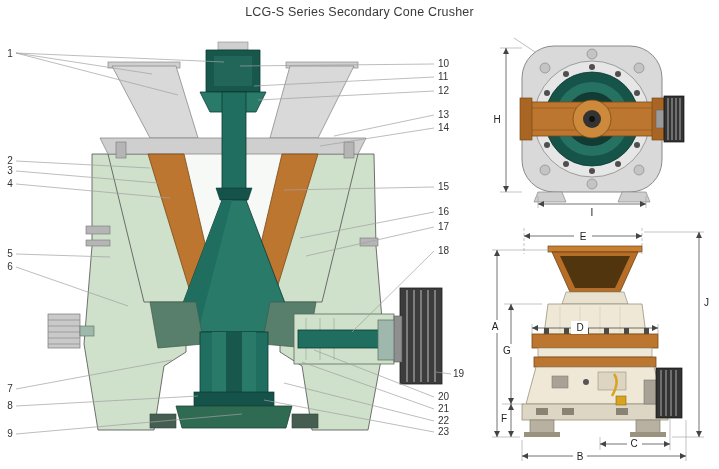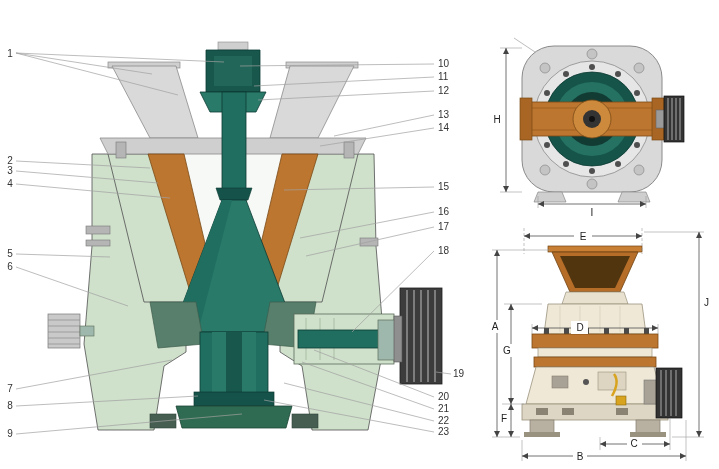--- a/index.html
+++ b/index.html
@@ -13,20 +13,21 @@
   .dim{font-size:10px;fill:#222;}
   .ld{stroke:#a0a0a0;stroke-width:.7;fill:none;}
   .ol{stroke:#4f4f4f;stroke-width:.8;}
   .dm{stroke:#4f4f4f;stroke-width:.8;fill:none;}
   .ex{stroke:#9a9a9a;stroke-width:.6;fill:none;}
 </style>
 </head>
 <body>
 
 <div class="canvas">
+  <div class="title">LCG-S Series Secondary Cone Crusher</div>
 
   <svg width="719" height="469" viewBox="0 0 719 469">
     <defs>
       <marker id="ar" markerWidth="8" markerHeight="8" refX="8" refY="4" orient="auto-start-reverse">
         <path d="M0,0 L8,4 L0,8 Z" fill="#444"></path>
       </marker>
     </defs>
 
     <g>
 

